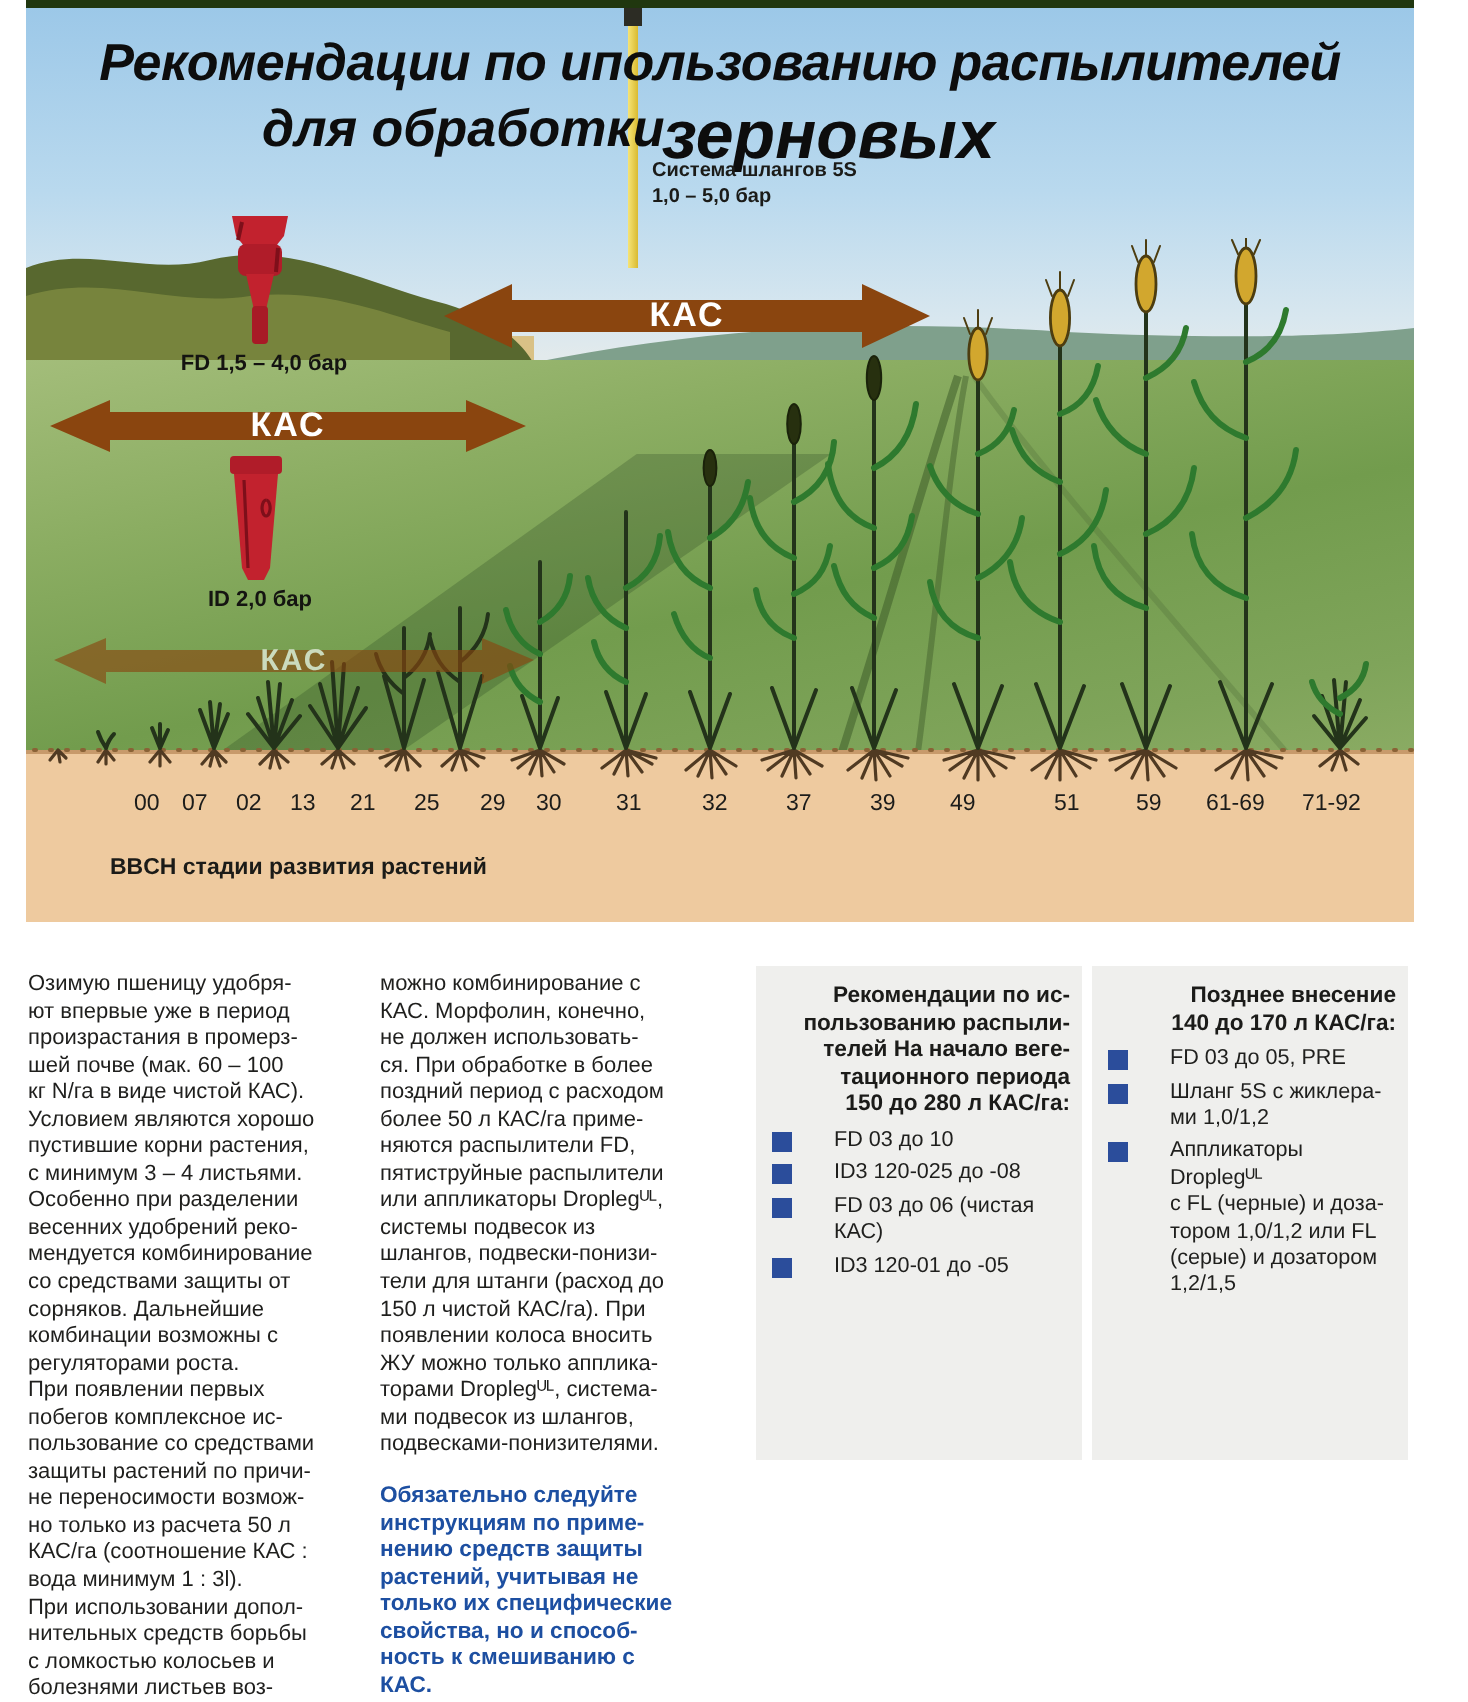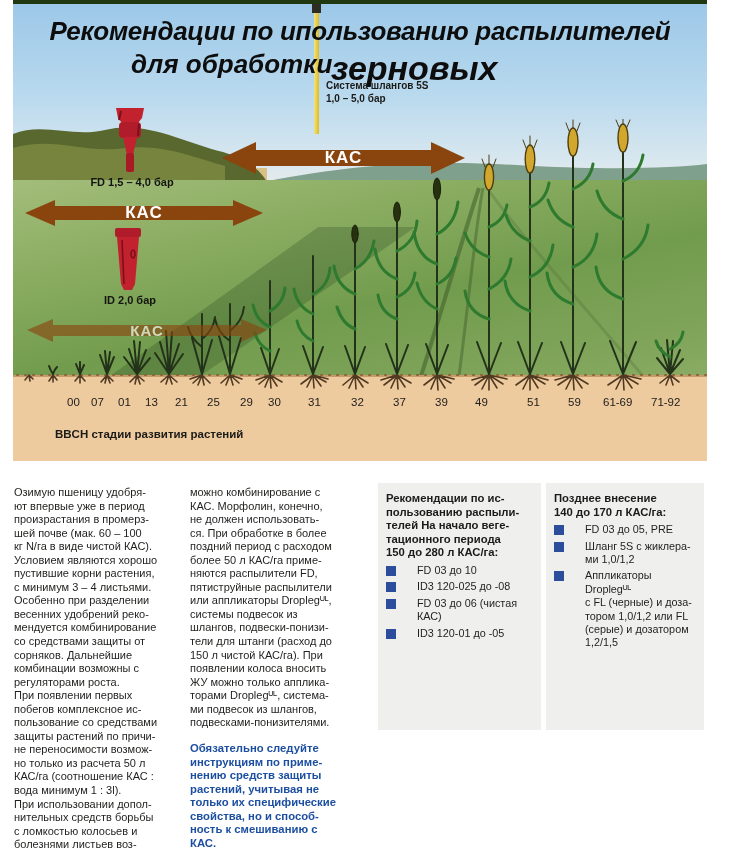--- a/index.html
+++ b/index.html
@@ -52,21 +52,21 @@
   .bbch-caption{position:absolute;left:42px;top:424px;z-index:3;font-size:11.5px;font-weight:bold;color:#1b1b18;}
 
   
   .bodytext{position:absolute;font-size:11px;line-height:13.55px;white-space:pre-line;color:#1f1f1d;}
   .col1{left:14px;top:486px;width:172px;}
   .col2{left:190px;top:486px;width:176px;}
   .warning{left:190px;top:742px;width:176px;font-weight:bold;color:#1d4fa1;font-size:11.3px;}
   .graybox{position:absolute;top:483px;height:247px;background:#efefed;box-sizing:border-box;padding:9px 6px 0 8px;}
   .box1{left:378px;width:163px;}
   .box2{left:546px;width:158px;}
-  .boxhead{font-size:11.3px;font-weight:bold;line-height:13.6px;white-space:pre-line;color:#1b1b19;margin-bottom:4px;}
+  .boxhead{font-size:11.3px;font-weight:bold;line-height:13.6px;white-space:pre-line;color:#1b1b19;margin-bottom:4px;text-align:right;}
   .boxhead2{margin-top:14px;}
   .bullet{display:flex;gap:21px;margin:3px 0;}
   .sq{flex:none;width:10px;height:10px;margin-top:2px;background:#2b4d9b;}
   .btext{font-size:10.8px;line-height:13.4px;white-space:pre-line;color:#1f1f1d;}
 </style>
 </head>
 <body>
 
 <div class="page">
 
@@ -210,21 +210,21 @@
 
     <div class="arrow arrow-bot">
       <svg width="240" height="25" viewBox="0 0 240 25">
           <polygon points="0,12 26,1 26,7 214,7 214,1 240,12 214,24 214,18 26,18 26,24" fill="#8a450f"></polygon>
         </svg>
       <span class="kas">КАС</span>
     </div>
 
     <span class="stage" style="left:9px">00</span>
     <span class="stage" style="left:33px">07</span>
-    <span class="stage" style="left:60px">01</span>
+    <span class="stage" style="left:60px">02</span>
     <span class="stage" style="left:87px">13</span>
     <span class="stage" style="left:117px">21</span>
     <span class="stage" style="left:149px">25</span>
     <span class="stage" style="left:182px">29</span>
     <span class="stage" style="left:210px">30</span>
     <span class="stage" style="left:250px">31</span>
     <span class="stage" style="left:293px">32</span>
     <span class="stage" style="left:335px">37</span>
     <span class="stage" style="left:377px">39</span>
     <span class="stage" style="left:417px">49</span>

